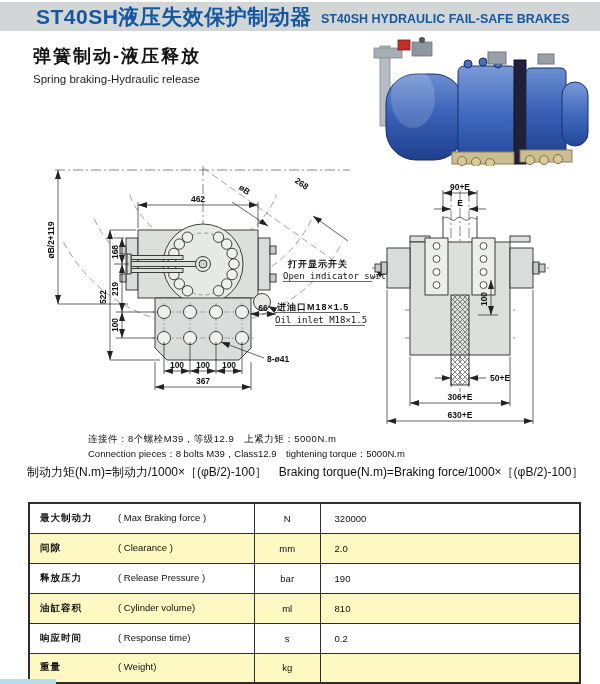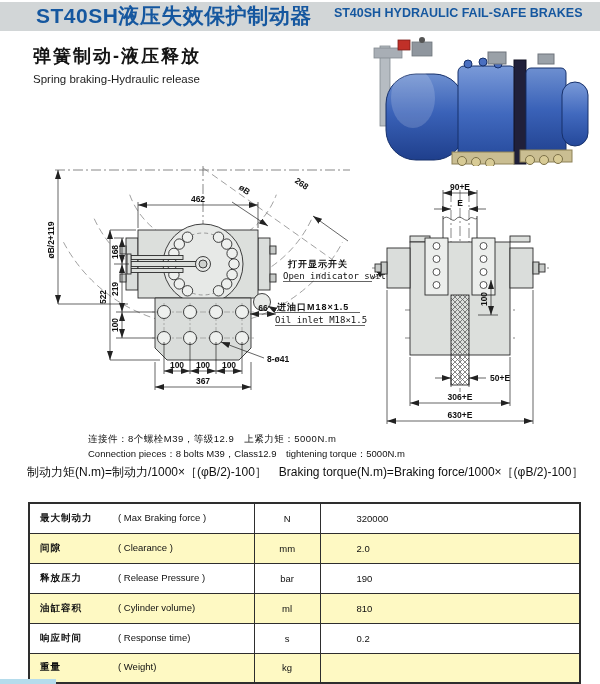--- a/index.html
+++ b/index.html
@@ -1,35 +1,35 @@
 <!DOCTYPE html>
 <html><head>
 <meta charset="utf-8">
 <style>
   *{margin:0;padding:0;box-sizing:border-box}
   html,body{width:600px;height:684px}
   body{position:relative;background:#ffffff;font-family:"Liberation Sans",sans-serif;overflow:hidden}
-  .header-band{position:absolute;top:2px;left:0;width:600px;height:29px;background:#d2d6d7;display:flex;padding-left:36px}
+  .header-band{position:absolute;top:2px;left:0;width:600px;height:29px;background:#d2d6d7;display:flex;align-items:center;padding-left:36px}
   .title-cn{color:#15579f;font-size:21px;font-weight:bold;letter-spacing:.5px;white-space:nowrap}
-  .title-en{color:#15579f;font-size:12.5px;font-weight:bold;margin-left:22px;margin-top:4px;white-space:nowrap}
+  .title-en{color:#15579f;font-size:12.5px;font-weight:bold;margin-left:9px;margin-top:4px;white-space:nowrap}
   .subtitle{position:absolute;left:33px;top:44px}
   .subtitle-cn{font-size:18px;font-weight:bold;color:#141414;letter-spacing:2px}
   .subtitle-en{font-size:11.5px;color:#1c1c1c;margin-top:5px}
   .photo{position:absolute;left:368px;top:36px}
   .drawing{position:absolute;left:10px;top:162px}
   .notes{position:absolute;left:88px;top:431px;font-size:9.5px;color:#101010;line-height:15px}
   .notes .cn{letter-spacing:.5px}
   .formula{position:absolute;left:27px;top:464px;font-size:12px;color:#101010;white-space:nowrap}
   .spec-table{position:absolute;left:28px;top:502px;width:553px;border-collapse:collapse;border:2px solid #2e2e2e}
   .spec-table td{border:1px solid #2e2e2e;height:30px;font-size:9.5px;color:#101010;vertical-align:middle}
   .spec-table tr.alt{background:#fef9c3}
   .spec-table .c1{width:226px}
   .spec-table .c1 .cn{display:inline-block;width:78px;margin-left:10px;font-weight:bold;letter-spacing:1px}
   .spec-table .c2{width:66px;text-align:center}
-  .spec-table .c3{width:261px;padding-left:36px}
+  .spec-table .c3{width:261px;padding-left:14px}
   .footer-bar{position:absolute;left:0;top:679px;width:56px;height:5px;background:#b5dcec}
   svg text{font-family:"Liberation Sans",sans-serif;font-size:8.5px;font-weight:bold;fill:#111}
   svg text.mono{font-family:"DejaVu Sans Mono",monospace;font-weight:normal;font-size:9px}
   svg text.cnlbl{font-size:9px;letter-spacing:1px}
 </style>
 </head>
 <body>
 
 <div class="header-band">
   <span class="title-cn">ST40SH液压失效保护制动器</span>

